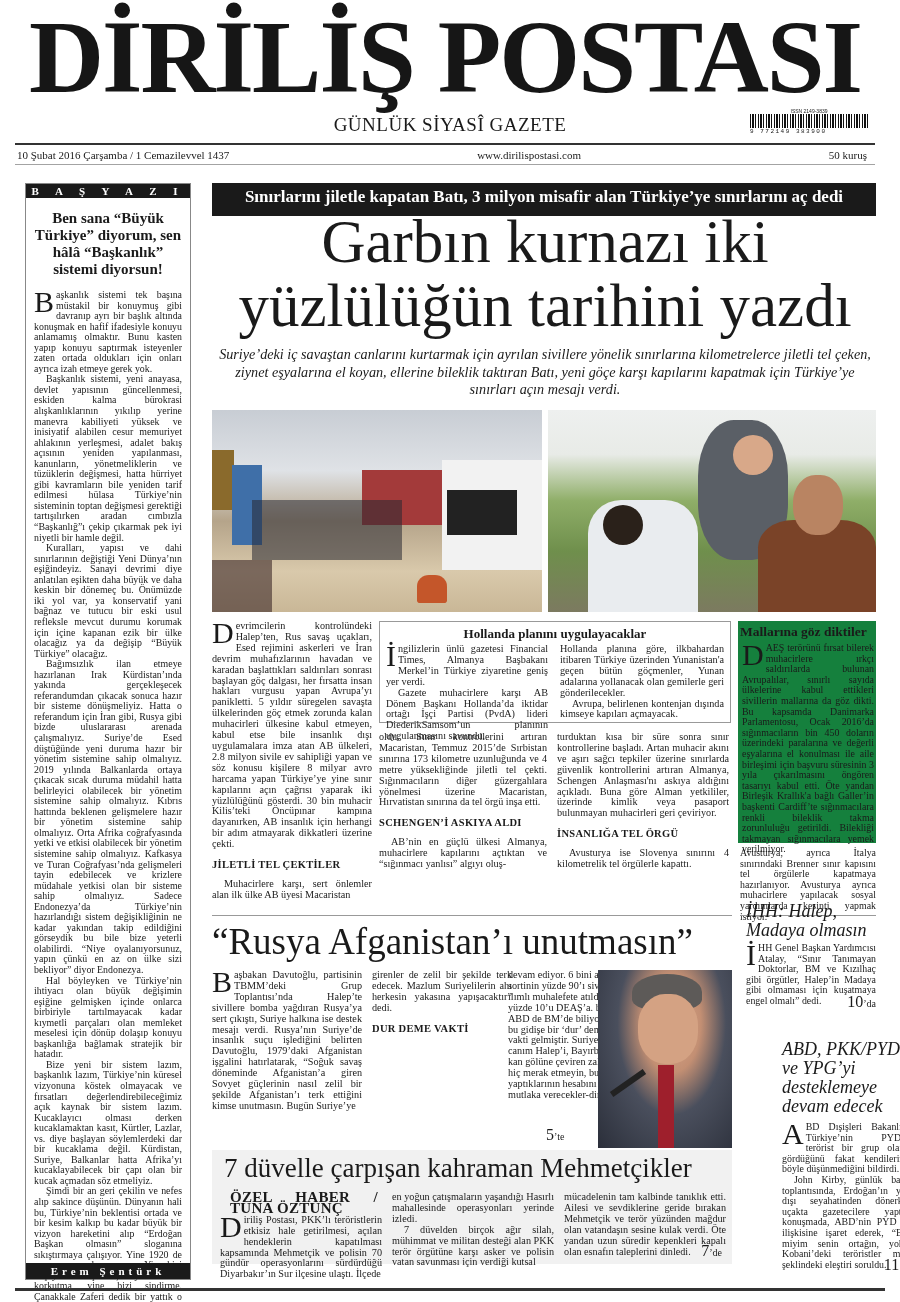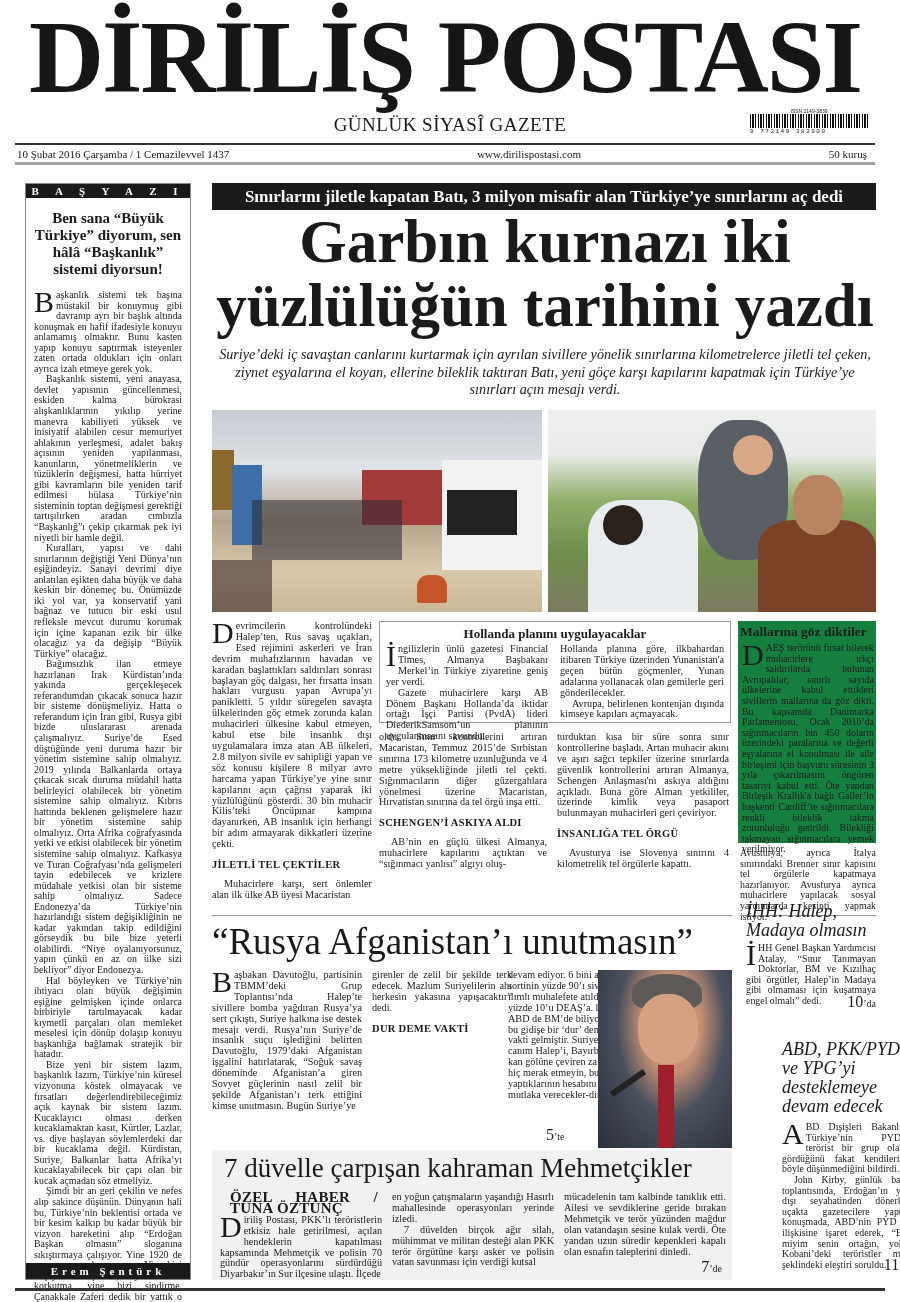--- a/index.html
+++ b/index.html
@@ -4,53 +4,53 @@
 <style>
   * { box-sizing: border-box; margin: 0; padding: 0; }
   body { width: 900px; height: 1302px; background: #fff; font-family: "Liberation Serif", serif; color: #1a1a1a; position: relative; overflow: hidden; }
   .masthead { position: absolute; left: 0; top: 0; width: 900px; height: 170px; }
   .mast-title { position: absolute; left: 20px; top: 2px; width: 850px; text-align: center; font-family: "Liberation Serif", serif; font-weight: bold; font-size: 104px; letter-spacing: -2px; line-height: 110px; color: #161616; }
   .mast-sub { position: absolute; left: 0; width: 900px; top: 114px; text-align: center; font-size: 19px; letter-spacing: 0.5px; }
   .barcode { position: absolute; left: 750px; top: 108px; width: 118px; height: 28px; }
   .barcode .isbn { font-family: "Liberation Sans", sans-serif; font-size: 5px; text-align: center; }
   .barcode .bars { height: 14px; background: repeating-linear-gradient(90deg,#111 0 1px,#fff 1px 2px,#111 2px 4px,#fff 4px 5px,#111 5px 6px,#fff 6px 8px); }
   .barcode .nums { font-family: "Liberation Mono", monospace; font-size: 6px; letter-spacing: 1.5px; }
-  .dateline { position: absolute; left: 15px; top: 143px; width: 860px; height: 22px; border-top: 2px solid #333; border-bottom: 3px solid #a3a3a3; font-size: 11px; display: flex; justify-content: space-between; align-items: center; padding: 0 8px 0 2px; }
+  .dateline { position: absolute; left: 15px; top: 143px; width: 860px; height: 22px; border-top: 2px solid #333; border-bottom: 1px solid #a3a3a3; font-size: 11px; display: flex; justify-content: space-between; align-items: center; padding: 0 8px 0 2px; }
   
   .bash { position: absolute; left: 25px; top: 183px; width: 166px; height: 1097px; border: 1px solid #888; }
   .bash-label { background: #1a1a1a; color: #fff; text-align: center; font-weight: bold; font-size: 11px; letter-spacing: 7px; height: 14px; line-height: 14px; }
   .bash-title { text-align: center; font-weight: bold; font-size: 15px; line-height: 17px; padding: 12px 6px 6px; }
   .bash-body { padding: 6px 8px 0; font-size: 9.9px; line-height: 10.55px; text-align: justify; }
   .bash-body p { text-indent: 12px; }
   .bash-body p.first { text-indent: 0; }
   .dropcap { float: left; font-size: 30px; line-height: 24px; padding-right: 2px; }
   .bash-author { position: absolute; left: 0; bottom: 0; width: 100%; height: 16px; background: #1a1a1a; color: #fff; text-align: center; font-weight: bold; font-size: 11px; letter-spacing: 4px; line-height: 16px; }
   .bottom-rule { position: absolute; left: 15px; top: 1288px; width: 870px; height: 3px; background: #333; }
   
-  .kicker { position: absolute; left: 212px; top: 183px; width: 664px; height: 27px; background: #1a1a1a; color: #fff; font-weight: bold; font-size: 17px; line-height: 27px; text-align: center; }
-  .headline { position: absolute; left: 210px; top: 210px; width: 670px; text-align: center; font-weight: bold; font-size: 61px; line-height: 64px; }
+  .kicker { position: absolute; left: 212px; top: 183px; width: 664px; height: 33px; background: #1a1a1a; color: #fff; font-weight: bold; font-size: 17px; line-height: 27px; text-align: center; }
+  .headline { position: absolute; left: 210px; top: 210px; width: 670px; text-align: center; font-weight: normal; font-size: 61px; line-height: 64px; }
   .deck { position: absolute; left: 212px; top: 346px; width: 666px; text-align: center; font-style: italic; font-size: 14.2px; line-height: 17.5px; }
   .photo { position: absolute; overflow: hidden; }
   .photo1 { left: 212px; top: 410px; width: 330px; height: 202px; background: linear-gradient(180deg,#c8cdd4 0%,#dfe2e6 30%,#b5a48a 55%,#d9c9ab 80%,#c9b797 100%); }
   .photo2 { left: 548px; top: 410px; width: 328px; height: 202px; background: linear-gradient(180deg,#eef0ef 0%,#e8ebe7 22%,#8fae68 45%,#6f8f4c 70%,#7c7a60 100%); }
   .ph-el { position: absolute; }
   .col { position: absolute; font-size: 10.2px; line-height: 10.9px; text-align: justify; }
   .col p { text-indent: 12px; }
   .col p.first { text-indent: 0; }
   .subhead { font-weight: bold; font-size: 10.5px; margin: 10px 0 8px; text-indent: 0 !important; letter-spacing: 0.3px; }
   .box-holland { position: absolute; left: 379px; top: 621px; width: 352px; height: 102px; border: 1px solid #999; }
   .box-holland h3 { text-align: center; font-size: 13px; font-weight: bold; margin: 4px 0 3px; }
   .box-mal { position: absolute; left: 738px; top: 621px; width: 138px; height: 222px; background: #15803d; }
   .box-mal h3 { font-size: 13.5px; font-weight: bold; padding: 3px 2px 2px; }
   .rule { position: absolute; height: 1px; background: #999; }
   .rusya-title { position: absolute; left: 212px; top: 899px; width: 510px; font-size: 37px; line-height: 40px; white-space: nowrap; }
   .portrait { position: absolute; left: 598px; top: 970px; width: 134px; height: 178px; background: radial-gradient(ellipse at 55% 30%, #d9a88a 0%, #c38f73 28%, #4a4f5d 52%, #2b2f3a 100%); }
   .side-ihh { position: absolute; left: 746px; top: 902px; width: 130px; }
   .side-title { font-style: italic; font-size: 18px; line-height: 19px; }
-  .mehmet-box { position: absolute; left: 212px; top: 1150px; width: 520px; height: 130px; background: #f1f1f1; }
+  .mehmet-box { position: absolute; left: 212px; top: 1150px; width: 520px; height: 114px; background: #f1f1f1; }
   .mehmet-title { position: absolute; left: 12px; top: 3px; font-size: 27px; white-space: nowrap; }
   .pageref { font-size: 16px; }
   .pageref small { font-size: 10px; }
 </style>
 </head>
 <body>
 
 <div class="masthead">
   <div class="mast-title">DİRİLİŞ POSTASI</div>
   <div class="mast-sub">GÜNLÜK SİYASÎ GAZETE</div>

